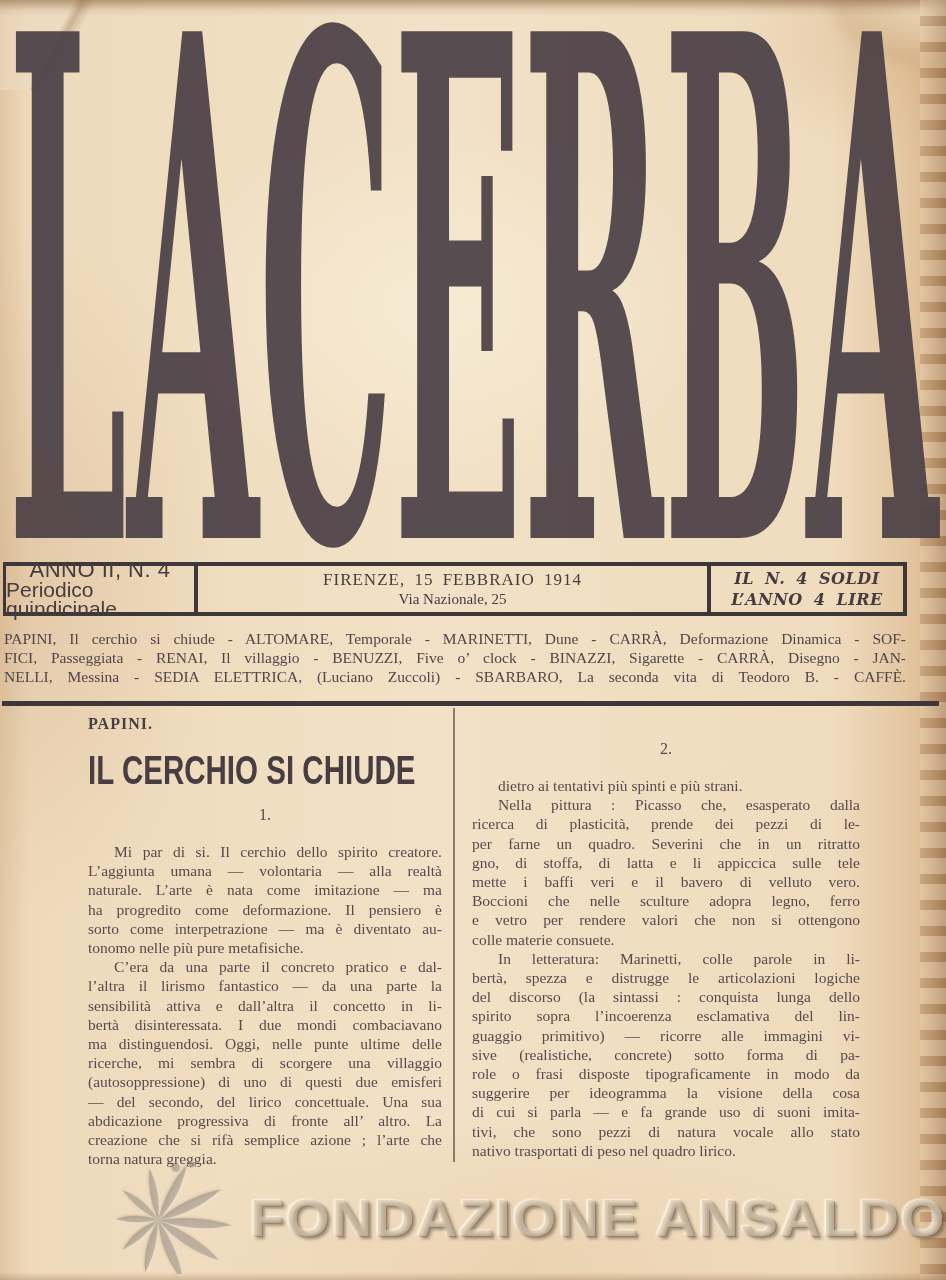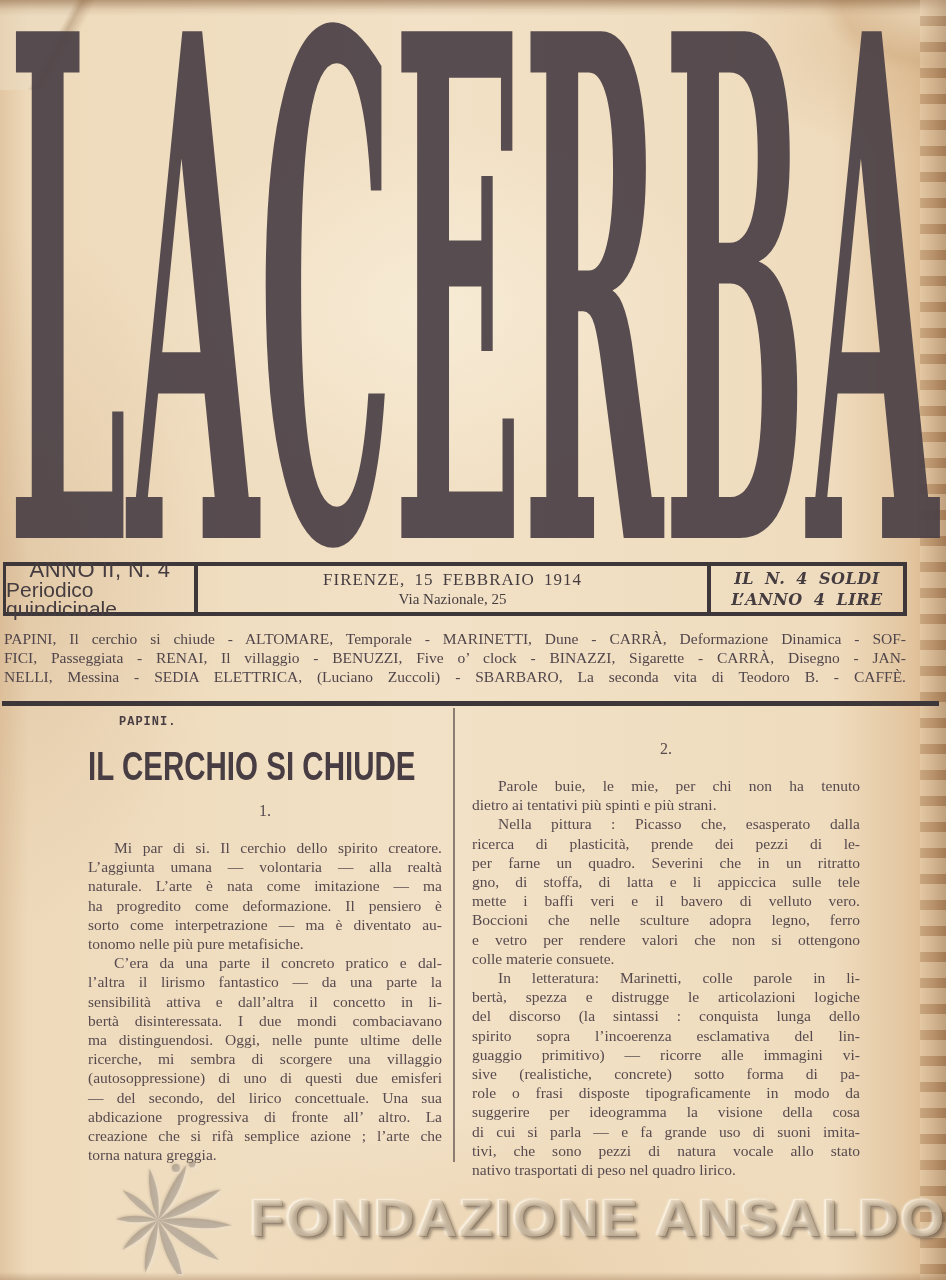--- a/index.html
+++ b/index.html
@@ -46,22 +46,22 @@
   
   .toc{position:absolute;left:4px;top:629px;width:902px;color:#50454a;
     font-size:16.5px;line-height:25.5px;}
   
   .rule-thick{position:absolute;left:2px;top:701px;width:937px;height:5px;background:#3e3739;}
   .col-divider{position:absolute;left:453px;top:708px;width:2px;height:454px;background:rgba(96,82,78,0.7);}
   
   .col{position:absolute;top:715px;color:#574a4e;}
   .col-left{left:88px;width:354px;}
   .col-right{left:472px;width:388px;}
-  .author{font-family:Liberation Mono, monospace;font-weight:bold;
-    font-size:12px;letter-spacing:1px;color:#473d42;margin-left:31px;}
+  .author{font-family:Liberation Serif, serif;font-weight:bold;
+    font-size:16px;letter-spacing:1px;color:#473d42;}
   .headline{margin-top:17px;font-family:"Liberation Sans","DejaVu Sans",sans-serif;font-weight:bold;
     font-size:41px;line-height:40px;color:#473d42;white-space:nowrap;
     transform:scaleX(0.72);transform-origin:left center;letter-spacing:0px;}
   .secnum{text-align:center;font-size:16px;color:#574a4e;}
   .col-left .secnum{margin-top:16px;}
   .col-right .secnum{margin-top:25px;}
   .para{margin-top:18px;}
   .para + .para{margin-top:0;font-family:Liberation Serif, serif;}
   .ln{font-size:15.5px;line-height:19.2px;text-align:justify;text-align-last:justify;white-space:nowrap;}
   .ln:last-child{text-align-last:left;}
@@ -139,21 +139,20 @@
         <div class="ln">— del secondo, del lirico concettuale. Una sua</div>
         <div class="ln">abdicazione progressiva di fronte all’ altro. La</div>
         <div class="ln">creazione che si rifà semplice azione ; l’arte che</div>
         <div class="ln">torna natura greggia.</div>
       </div>
   </div>
 
   <div class="col col-right">
     <div class="secnum">2.</div>
     <div class="para">
-        <div class="ln">Parole buie, le mie, per chi non ha tenuto</div>
         <div class="ln">dietro ai tentativi più spinti e più strani.</div>
       </div>
     <div class="para">
         <div class="ln">Nella pittura : Picasso che, esasperato dalla</div>
         <div class="ln">ricerca di plasticità, prende dei pezzi di le-</div>
         <div class="ln">per farne un quadro. Severini che in un ritratto</div>
         <div class="ln">gno, di stoffa, di latta e li appiccica sulle tele</div>
         <div class="ln">mette i baffi veri e il bavero di velluto vero.</div>
         <div class="ln">Boccioni che nelle sculture adopra legno, ferro</div>
         <div class="ln">e vetro per rendere valori che non si ottengono</div>

